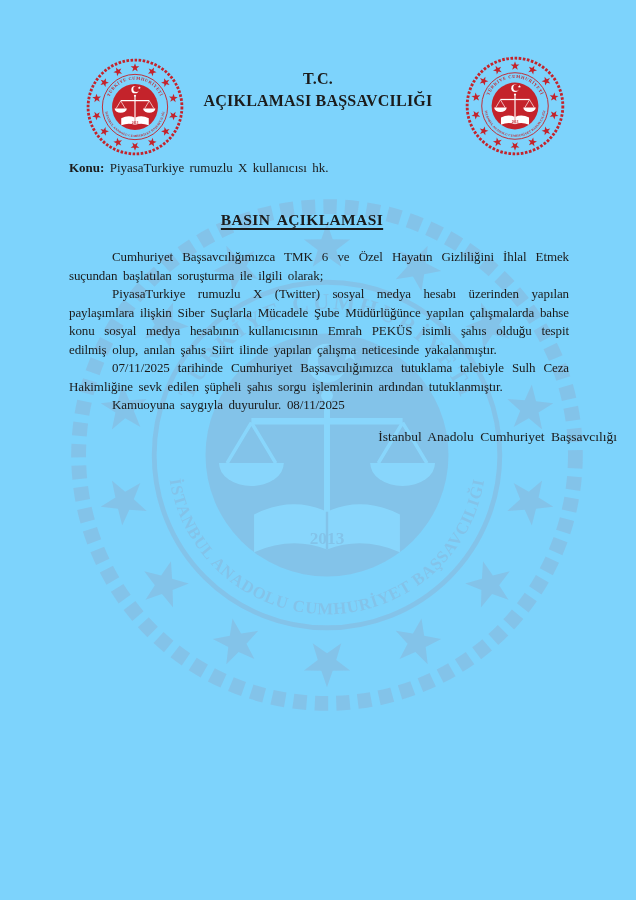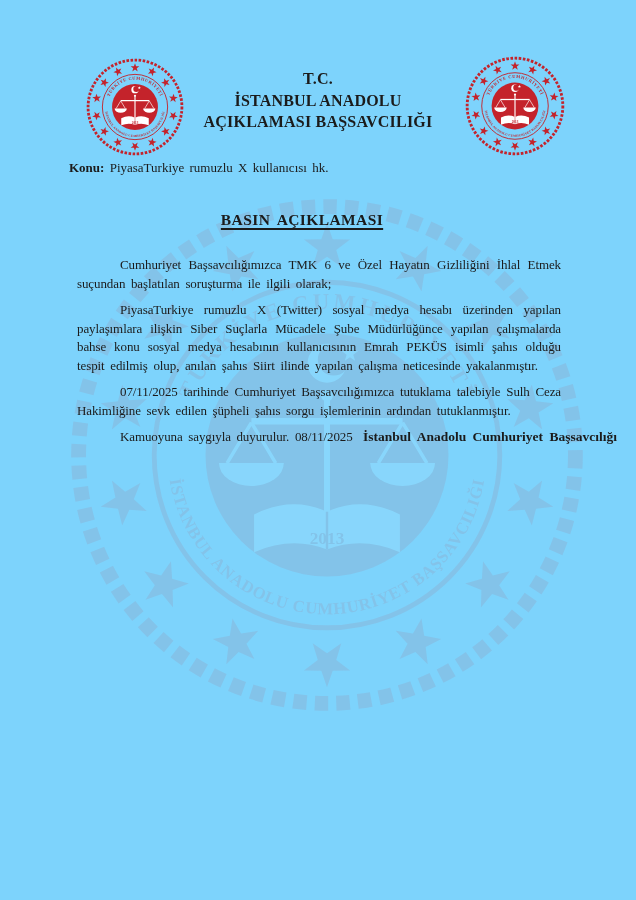--- a/index.html
+++ b/index.html
@@ -59,25 +59,25 @@
   }
   .body-text {
     position: absolute;
     left: 69px; top: 248px; width: 500px;
     font-size: 13px;
     line-height: 18.5px;
     text-align: justify;
     letter-spacing: -0.1px;
     word-spacing: 2.5px;
   }
-  .body-text p { margin: 8px; text-indent: 43px; }
+  .body-text p { margin: 0; text-indent: 43px; }
   .signature {
     position: absolute;
     right: 67px; top: 429px;
-    font-weight: bold;
+    font-weight: normal;
     font-size: 13.5px;
     word-spacing: 3px;
     text-align: right;
   }
 </style>
 </head>
 <body>
 
 <svg width="0" height="0" style="position:absolute" aria-hidden="true" xmlns="http://www.w3.org/2000/svg" xmlns:xlink="http://www.w3.org/1999/xlink">
   <symbol id="emblem" viewBox="0 0 200 200">
@@ -147,21 +147,20 @@
 
   <svg class="emblem seal-left" viewBox="0 0 200 200" xmlns="http://www.w3.org/2000/svg" xmlns:xlink="http://www.w3.org/1999/xlink">
     <use href="#emblem" xlink:href="#emblem"></use>
   </svg>
   <svg class="emblem seal-right" viewBox="0 0 200 200" xmlns="http://www.w3.org/2000/svg" xmlns:xlink="http://www.w3.org/1999/xlink">
     <use href="#emblem" xlink:href="#emblem"></use>
   </svg>
 
   <div class="header-text">
     <div>T.C.</div>
-    <div>İSTANBUL ANADOLU</div>
     <div>AÇIKLAMASI BAŞSAVCILIĞI</div>
   </div>
 
   <div class="subject">
     <span class="label">Konu:</span>
     <span>PiyasaTurkiye rumuzlu X kullanıcısı hk.</span>
   </div>
 
   <div class="doc-title">
     <span>BASIN AÇIKLAMASI</span>

